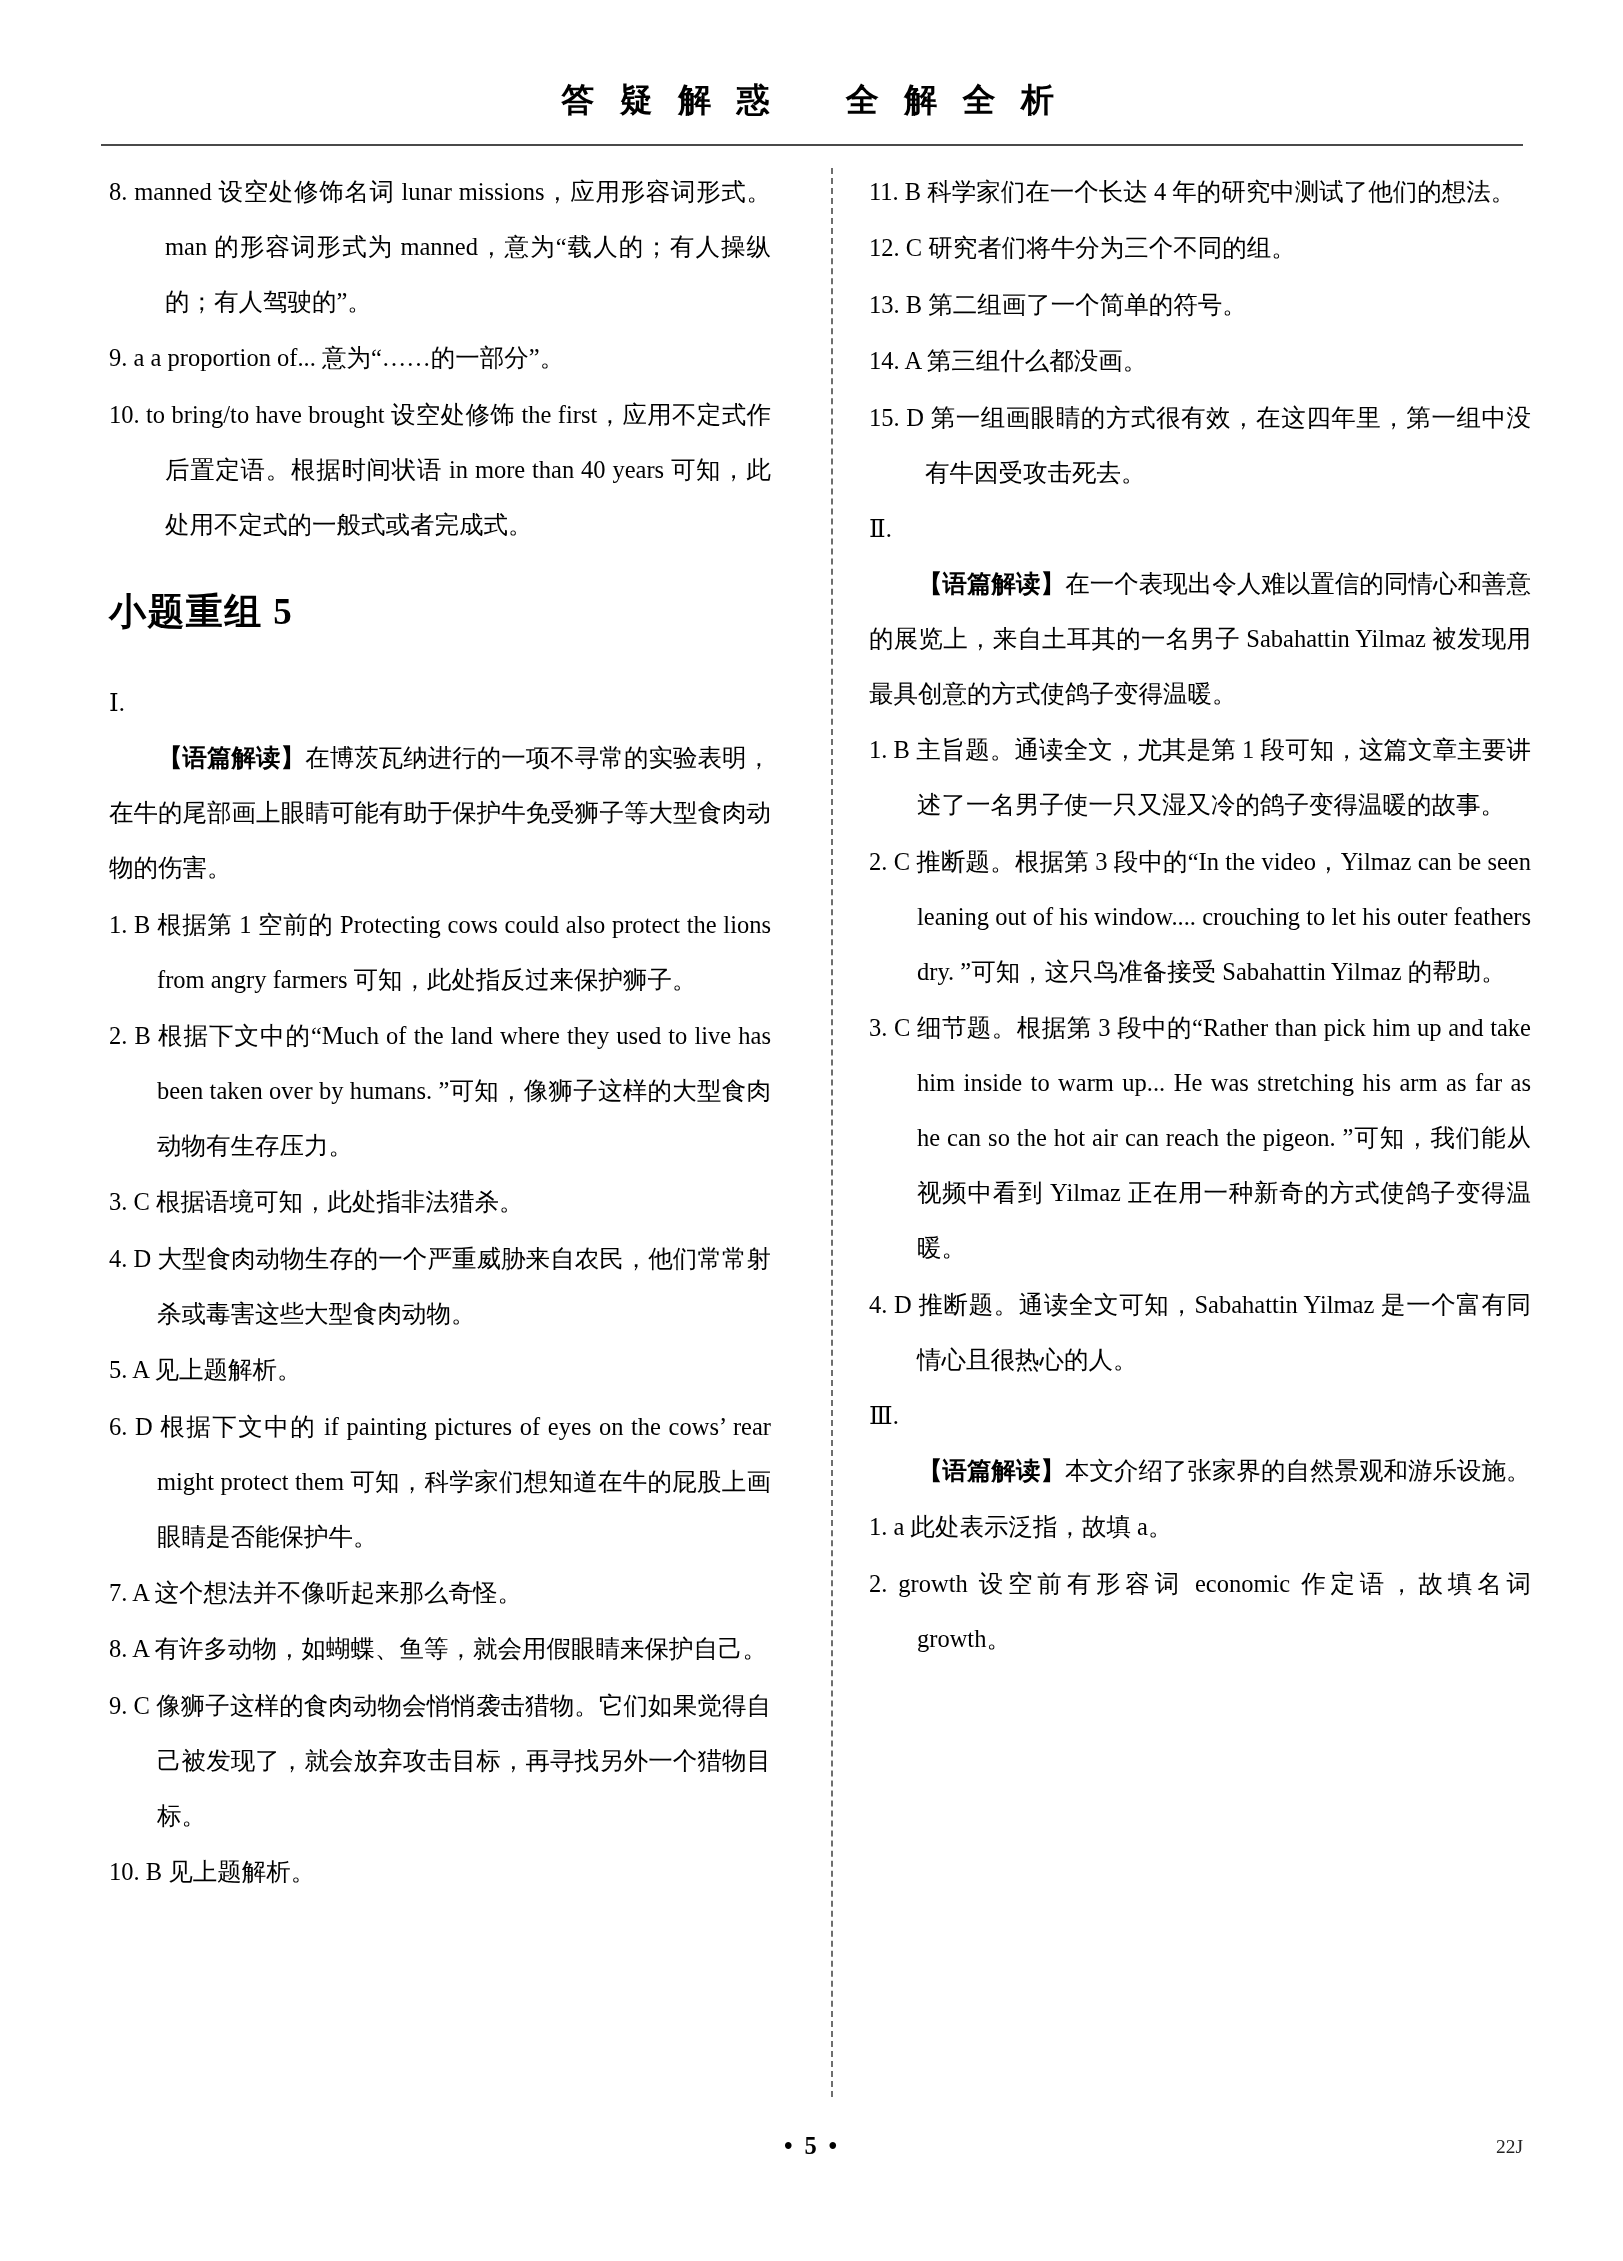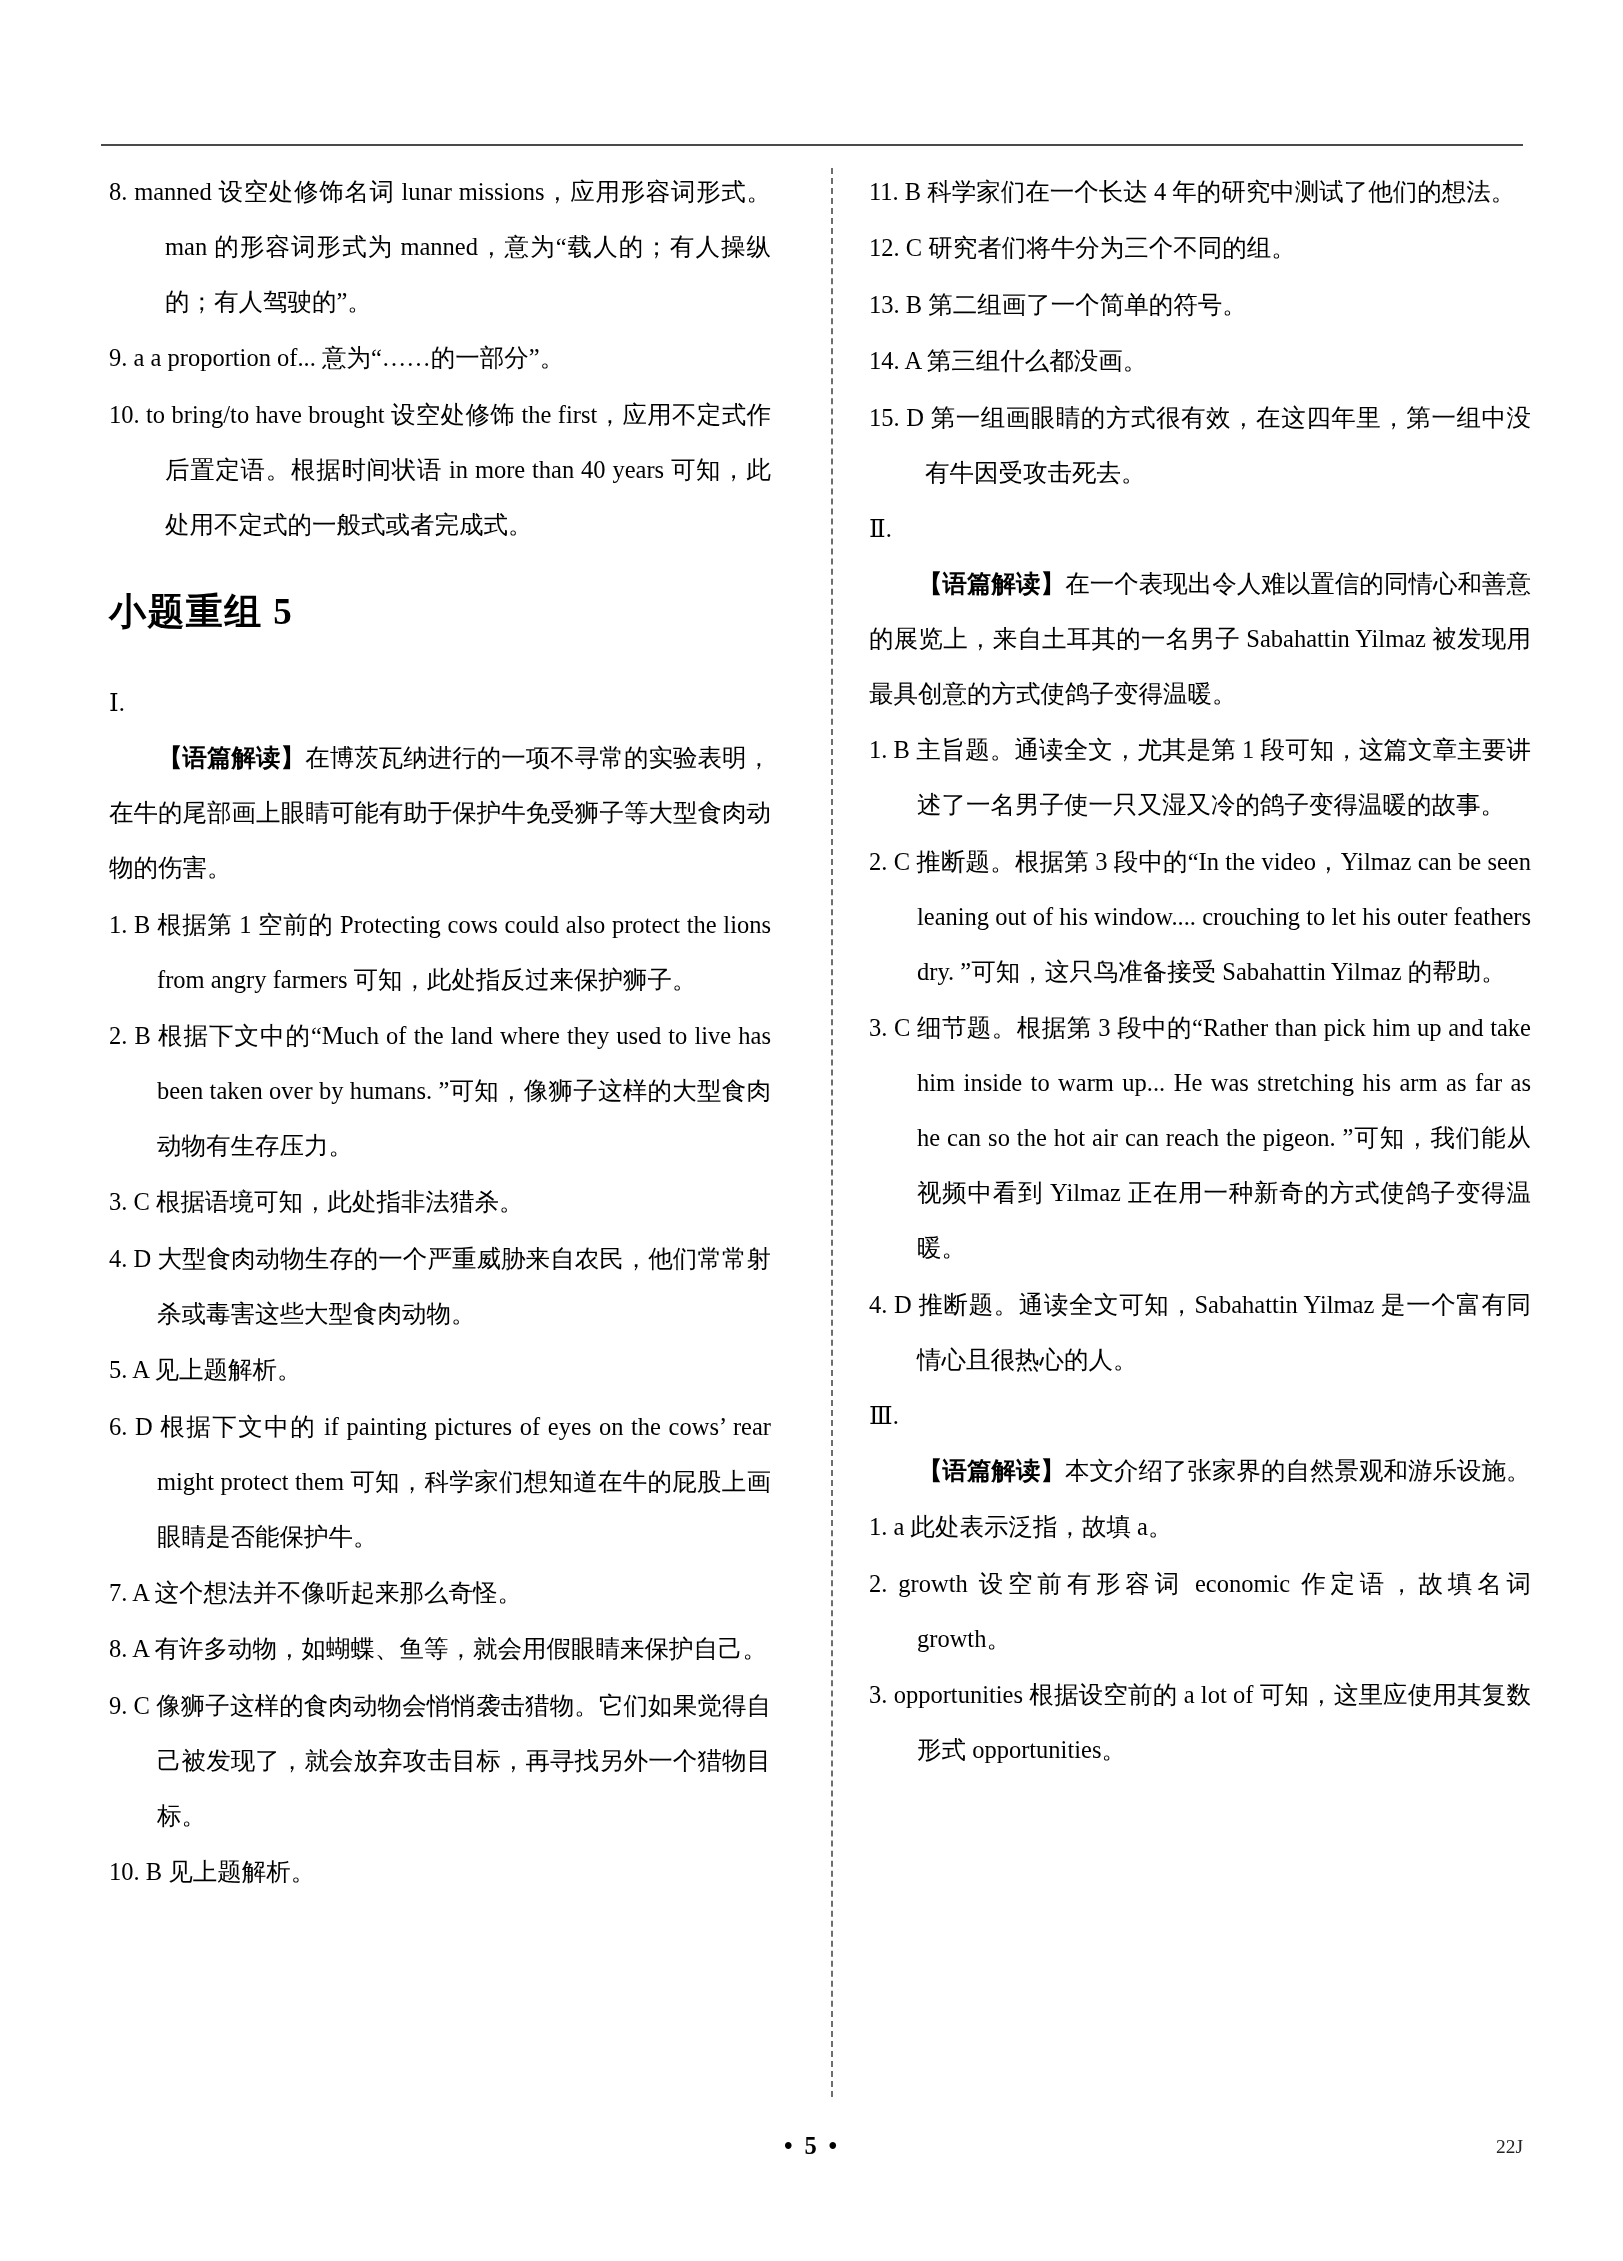--- a/index.html
+++ b/index.html
@@ -137,20 +137,23 @@
     font-size: 19.4px;
     color: #222;
     margin-left: 24px;
   }
 </style>
 </head>
 <body>
 
 <div class="page">
 
+  <div class="header">
+    <div class="header-title">答 疑 解 惑    全 解 全 析</div>
+  </div>
   <div class="header-rule"></div>
 
   <div class="columns">
 
     <div class="col-divider"></div>
 
     <div class="col col-left">
 
       <div class="blk item wide">8. manned    设空处修饰名词 lunar missions，应用形容词形式。man 的形容词形式为 manned，意为“载人的；有人操纵的；有人驾驶的”。</div>
       <div class="blk item">9. a    a proportion of... 意为“……的一部分”。</div>
@@ -191,21 +194,20 @@
       <div class="blk item">2. C    推断题。根据第 3 段中的“In the video，Yilmaz can be seen leaning out of his window.... crouching to let his outer feathers dry. ”可知，这只鸟准备接受 Sabahattin Yilmaz 的帮助。</div>
       <div class="blk item">3. C    细节题。根据第 3 段中的“Rather than pick him up and take him inside to warm up... He was stretching his arm as far as he can so the hot air can reach the pigeon. ”可知，我们能从视频中看到 Yilmaz 正在用一种新奇的方式使鸽子变得温暖。</div>
       <div class="blk item">4. D    推断题。通读全文可知，Sabahattin Yilmaz 是一个富有同情心且很热心的人。</div>
 
       <div class="roman">Ⅲ.</div>
 
       <div class="blk para"><span class="tag">【语篇解读】</span><span>本文介绍了张家界的自然景观和游乐设施。</span></div>
 
       <div class="blk item">1. a    此处表示泛指，故填 a。</div>
       <div class="blk item">2. growth    设空前有形容词 economic 作定语，故填名词 growth。</div>
-      <div class="blk item">3. opportunities    根据设空前的 a lot of 可知，这里应使用其复数形式 opportunities。</div>
 
     </div>
 
   </div>
 
   <div class="footer">
     <div class="footer-page">• 5 •</div>
     <div class="footer-code">22J</div>
   </div>
 

